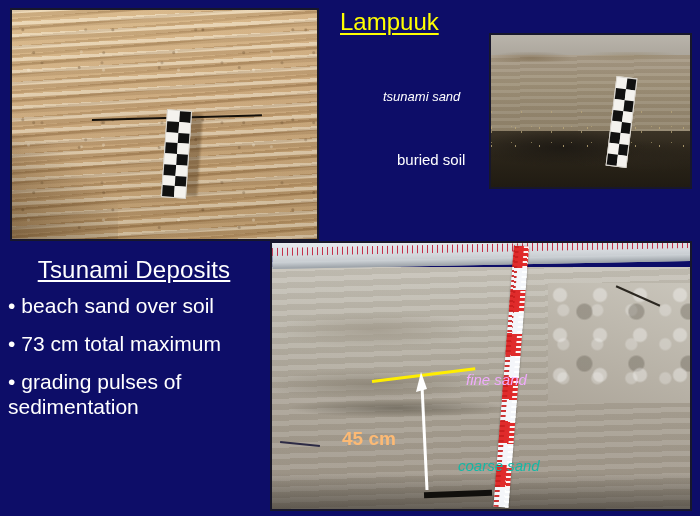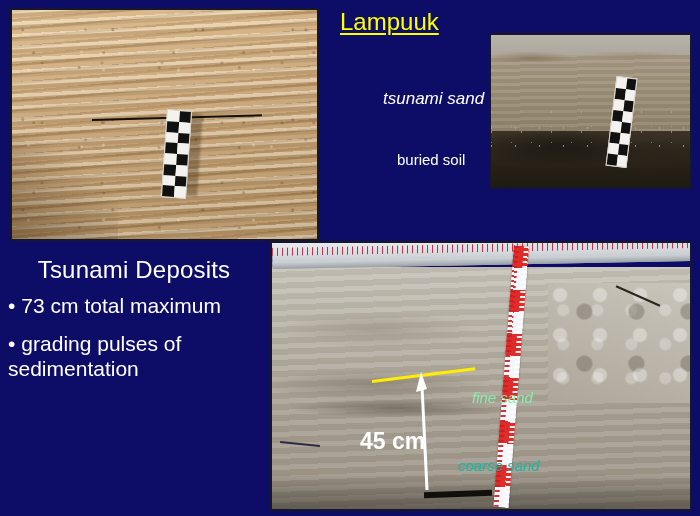--- a/index.html
+++ b/index.html
@@ -111,21 +111,21 @@
     position:absolute;left:0;bottom:24%;width:100%;height:26%;
     background-image:
       linear-gradient(75deg,rgba(190,170,120,.8) 0 1px,transparent 1px),
       linear-gradient(108deg,rgba(190,170,120,.7) 0 1px,transparent 1px),
       linear-gradient(60deg,rgba(190,170,120,.6) 0 1px,transparent 1px);
     background-size:24px 18px,30px 20px,20px 16px;
   }
   #photo-soil .checkbar{left:120px;top:42px;width:19px;height:88px;transform:rotate(7deg);}
   .lbl-tsunami-sand{
     position:absolute;left:383px;top:89px;
-    color:#fff;font-style:italic;font-size:17px;
+    color:#fff;font-style:italic;font-size:13px;
   }
   .lbl-buried-soil{
     position:absolute;left:397px;top:151px;
     color:#fff;font-size:15px;
   }
 
   
   #photo-trench{left:270px;top:241px;width:418px;height:266px;border:2px solid #17172b;}
   #photo-trench .tape{
     position:absolute;left:0;top:0;width:100%;height:26px;
@@ -200,45 +200,46 @@
   }
   
   .yellowline{
     position:absolute;left:372px;top:380px;width:104px;height:3px;
     background:#ffee00;transform:rotate(-7deg);transform-origin:left center;
   }
   .arrow-45{
     position:absolute;left:415px;top:370px;width:20px;height:122px;
   }
   .lbl-fine-sand{
-    position:absolute;left:466px;top:389px;
-    font-style:italic;font-size:15px;color:#86efac;margin-left:6px;
+    position:absolute;left:466px;top:371px;
+    font-style:italic;font-size:15px;color:#f0abfc;
   }
   .lbl-coarse-sand{
     position:absolute;left:458px;top:457px;
     font-style:italic;font-size:15px;color:#14b8a6;
   }
   .lbl-45cm{
-    position:absolute;left:360px;top:428px;
-    font-size:23px;font-weight:bold;color:#ffffff;
+    position:absolute;left:342px;top:428px;
+    font-size:19px;font-weight:bold;color:#fdba74;
   }
   #photo-trench .blackbar{
     position:absolute;left:152px;bottom:12px;width:68px;height:6px;
     background:#110f0c;transform:rotate(-2deg);
   }
   #photo-trench .blackbar2{
     position:absolute;left:8px;top:200px;width:40px;height:2px;
     background:#2c2a44;transform:rotate(6deg);
   }
 
   
   .textblock{position:absolute;left:0px;top:255px;width:268px;color:#ffffff;}
   .tb-heading{
     text-align:center;font-size:24px;line-height:30px;margin:0 0 8px 0;
     letter-spacing:.2px;
+    text-decoration:underline;
   }
   .bullet{
     font-size:21px;line-height:25px;margin:0 0 13px 0;padding-left:8px;
   }
   .bullet .dot{margin-right:6px;}
 </style>
 </head>
 <body>
 
 <div class="slide">
@@ -363,20 +364,23 @@
   </svg>
 
   <div class="lbl-fine-sand">fine sand</div>
   <div class="lbl-coarse-sand">coarse sand</div>
   <div class="lbl-45cm">45 cm</div>
 
   <div class="textblock">
     <div class="tb-heading">Tsunami Deposits</div>
 
     <div class="bullet">
+      <span class="dot">•</span><span>beach sand over soil</span>
+    </div>
+    <div class="bullet">
       <span class="dot">•</span><span>73 cm total maximum</span>
     </div>
     <div class="bullet">
       <span class="dot">•</span><span>grading pulses of sedimentation</span>
     </div>
   </div>
 
 </div>
 
 </body></html>

